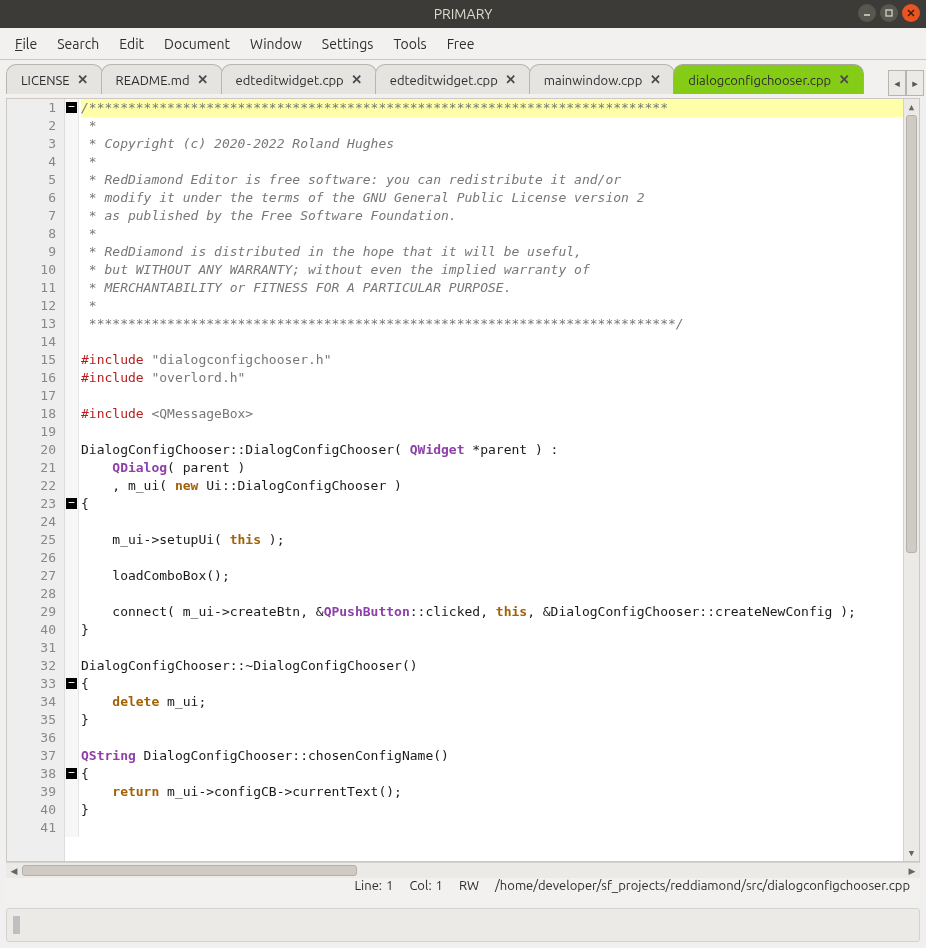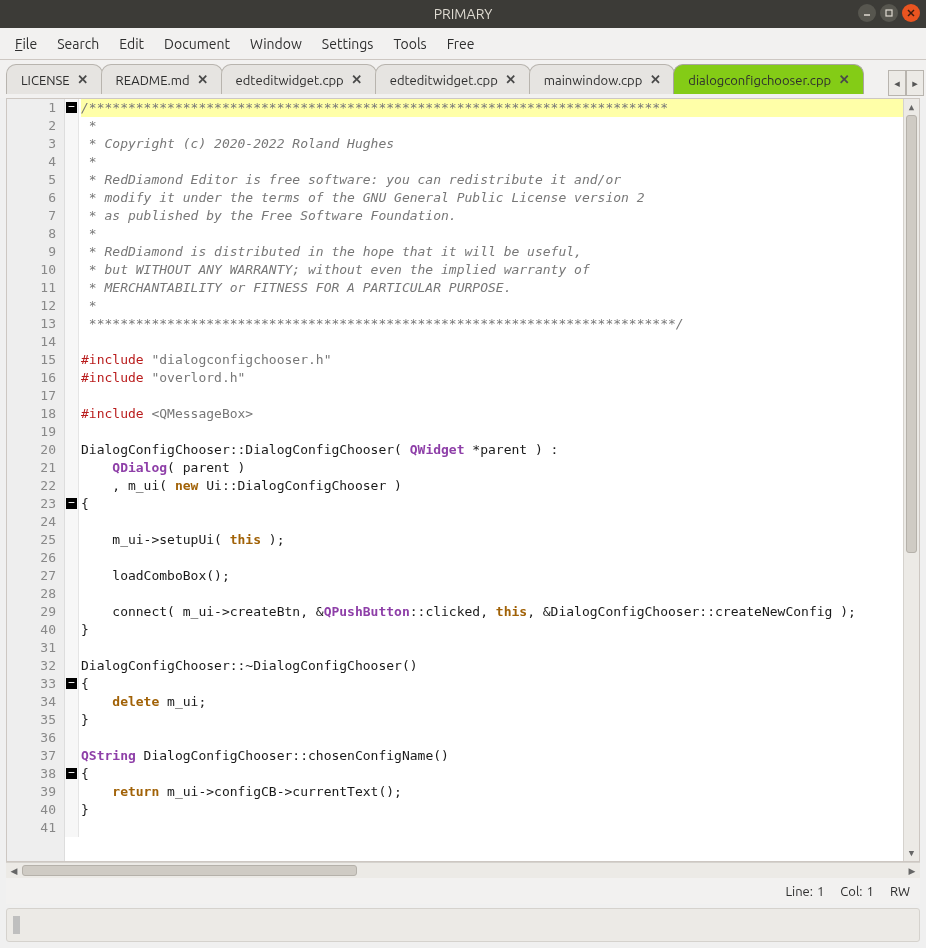--- a/index.html
+++ b/index.html
@@ -203,21 +203,20 @@
   }
   .scroll-h .track { flex:1; position:relative; }
   .scroll-h .thumb {
     position:absolute; top:2px; bottom:2px; left:0; width:38%;
     background:#cfcbc4; border:1px solid #b5b1aa; border-radius:3px;
   }
   
   .statusbar {
     height:26px;
     display:flex;
-    align-items:center;
     padding: 0 10px;
     font-size:13px;
     color:#2e2e2e;
     background:#f2f1f0;
     gap:16px;
     justify-content:flex-end;
     margin:0 6px;
   }
   .statusbar .spacer { flex:1; }
   
@@ -374,17 +373,18 @@
   <div class="arrow">▶</div>
 </div>
 
 <div class="statusbar">
   <div class="spacer"></div>
   <span>Line:</span>
   <span style="margin-left:-12px">1</span>
   <span>Col:</span>
   <span style="margin-left:-12px">1</span>
   <span>RW</span>
+  <span>/home/developer/sf_projects/reddiamond/src/dialogconfigchooser.cpp</span>
 </div>
 
 <div class="commandbar">
   <div class="cursor"></div>
 </div>
 
 </body></html>

